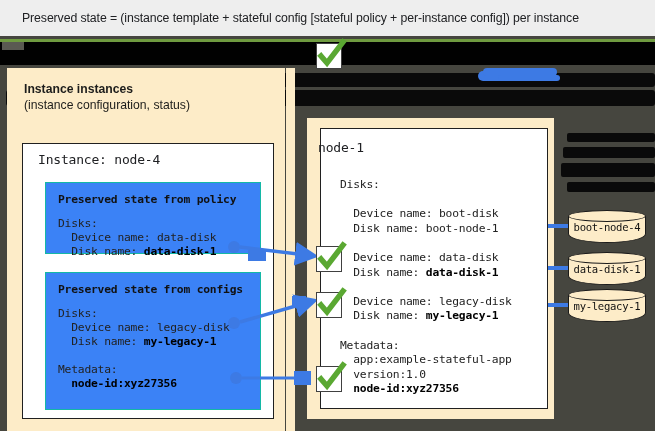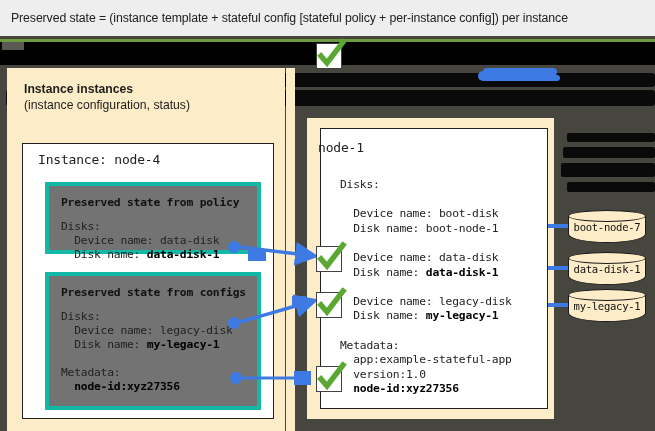--- a/index.html
+++ b/index.html
@@ -10,21 +10,21 @@
     overflow:hidden;
     position:relative;
   }
   .stage{position:absolute;left:0;top:0;width:655px;height:431px;}
 
   
   .caption{
     position:absolute;left:0;top:0;width:655px;height:36px;
     background:#eeeeee;
     display:flex;align-items:center;
-    box-sizing:border-box;padding-left:11px;
+    box-sizing:border-box;padding-left:22px;
   }
   .caption span{
     font-size:12.3px;color:#202124;letter-spacing:-0.1px;white-space:nowrap;
   }
 
   
   .backdrop{
     position:absolute;left:0;top:36px;width:655px;height:395px;
     background:#46463f;
   }
@@ -79,21 +79,21 @@
   .lbl-managed b{font-weight:700;}
 
   .mono{font-family:"DejaVu Sans Mono","Liberation Mono",monospace;}
 
   .instance-title{
     position:absolute;left:38px;top:152px;
     font-size:13px;color:#202124;letter-spacing:-0.2px;
   }
 
   .sub-box{
-    position:absolute;background:#737373;border:4px solid #14b8a6;
+    position:absolute;background:#3b82f6;border:1px solid #14b8a6;
     box-sizing:border-box;
   }
   .sub-box .hd{
     font-size:11.3px;font-weight:700;color:#111;letter-spacing:-0.2px;
   }
   .sub-box .bd{
     font-size:11.3px;color:#222;line-height:14px;white-space:pre;letter-spacing:-0.2px;
   }
   .sub-box .bd b{font-weight:700;color:#000;}
 
@@ -240,21 +240,21 @@
   <div class="check" style="left:316px;top:366px;">
     <svg viewBox="0 0 34 34">
       <path d="M7,18 L13,25 L29,4" stroke="#5aa832" stroke-width="5.5" fill="none" stroke-linecap="square"></path>
     </svg>
   </div>
 
   <div class="conn" style="left:548px;top:224px;width:22px;"></div>
   <div class="disk" style="left:568px;top:210px;">
     <div class="body"></div>
     <div class="top"></div>
-    <div class="lbl mono">boot-node-7</div>
+    <div class="lbl mono">boot-node-4</div>
   </div>
 
   <div class="conn" style="left:548px;top:266px;width:22px;"></div>
   <div class="disk" style="left:568px;top:252px;">
     <div class="body"></div>
     <div class="top"></div>
     <div class="lbl mono">data-disk-1</div>
   </div>
 
   <div class="conn" style="left:548px;top:303px;width:22px;"></div>

